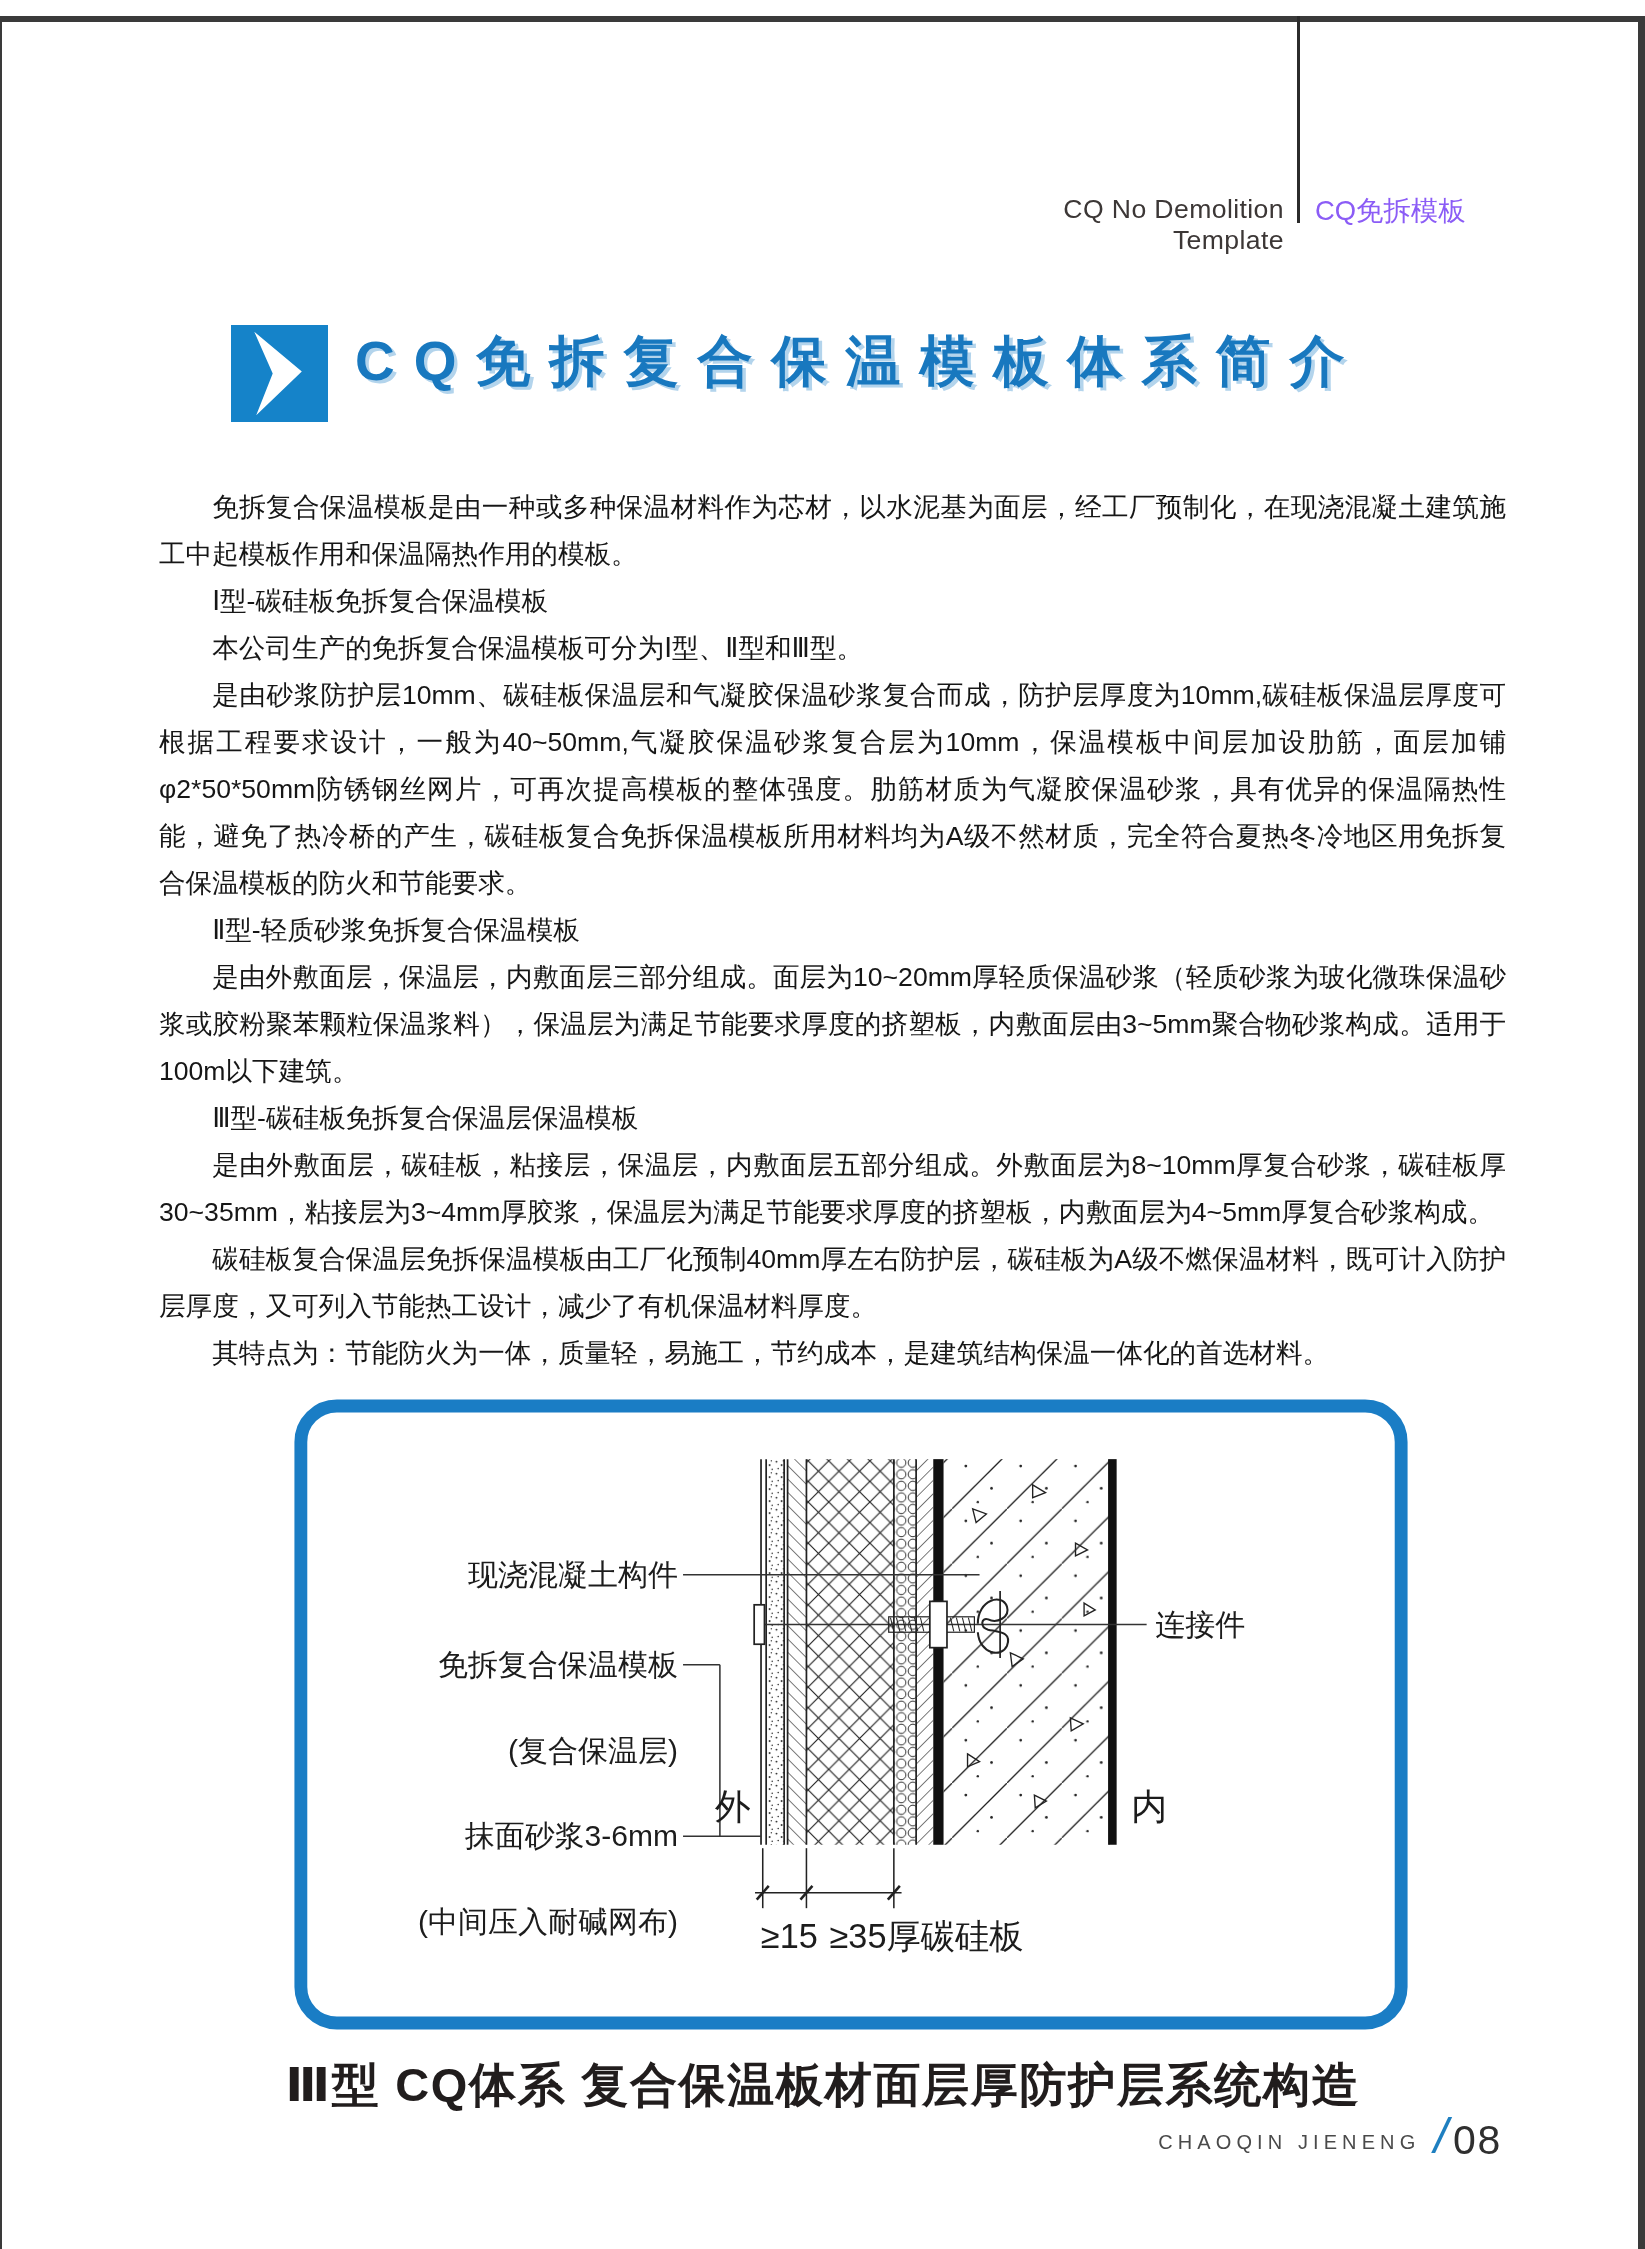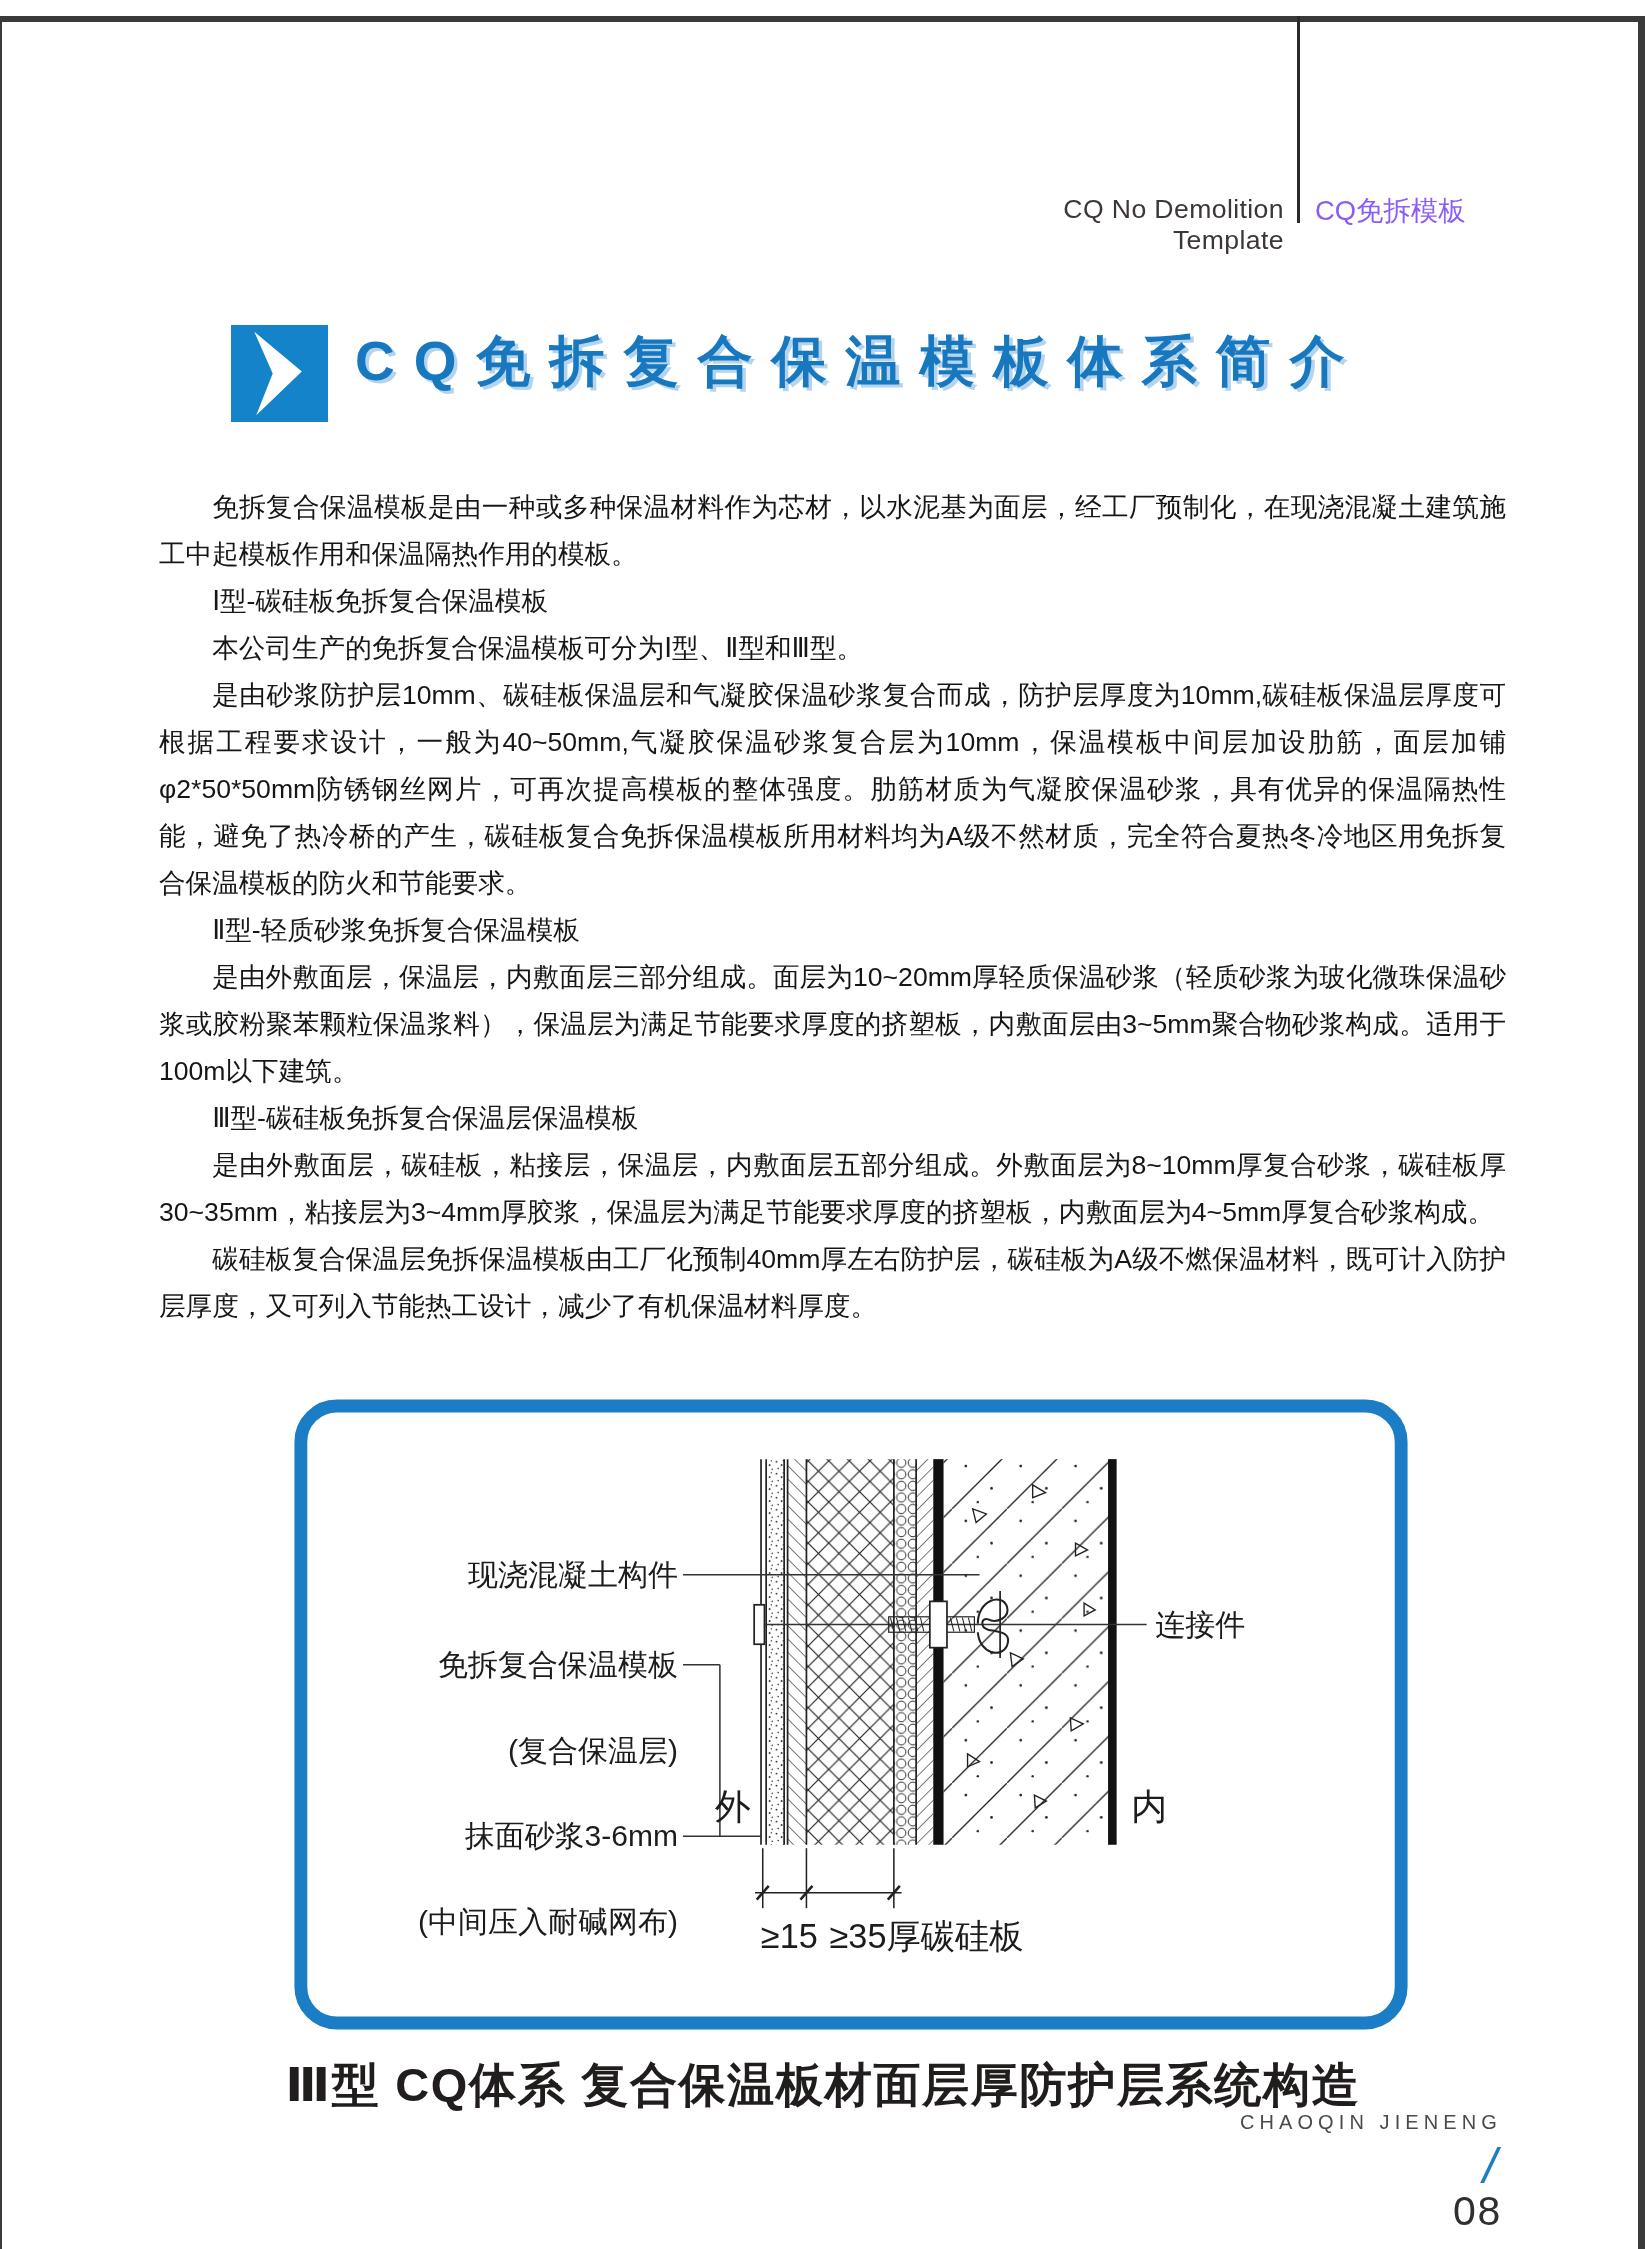--- a/index.html
+++ b/index.html
@@ -32,21 +32,21 @@
   .body-text p{margin:0;text-indent:2em;}
 
   
   .figure{position:absolute;left:294px;top:1383px;width:1114px;height:631px;text-align:center;}
   .figure svg{display:block;width:1114px;height:631px;}
 
   .caption{position:absolute;left:0;top:2038px;width:1646px;text-align:center;
            font-size:47px;font-weight:700;color:#211d1d;letter-spacing:1.7px;}
 
   
-  .footer{position:absolute;right:144px;top:2095px;display:flex;align-items:flex-end;flex-direction:column;}
+  .footer{position:absolute;right:144px;top:2095px;display:flex;align-items:flex-end;}
   .footer .brand{font-size:20px;color:#4a4a4a;letter-spacing:5.1px;font-weight:400;
                  padding-bottom:6.9px;}
   .footer .slash{font-size:50px;color:#1e7fc0;font-style:italic;font-weight:400;
                  margin:0 5.1px 0 13.7px;line-height:1;}
   .footer .pageno{font-size:41px;color:#2f2f2f;font-weight:400;letter-spacing:1.7px;line-height:1;}
 
   text{font-family:"Liberation Sans","DejaVu Sans",sans-serif;}
 </style>
 </head>
 <body>
@@ -72,20 +72,21 @@
   <div class="body-text">
     <p>免拆复合保温模板是由一种或多种保温材料作为芯材，以水泥基为面层，经工厂预制化，在现浇混凝土建筑施工中起模板作用和保温隔热作用的模板。</p>
     <p>Ⅰ型-碳硅板免拆复合保温模板</p>
     <p>本公司生产的免拆复合保温模板可分为Ⅰ型、Ⅱ型和Ⅲ型。</p>
     <p>是由砂浆防护层10mm、碳硅板保温层和气凝胶保温砂浆复合而成，防护层厚度为10mm,碳硅板保温层厚度可根据工程要求设计，一般为40~50mm,气凝胶保温砂浆复合层为10mm，保温模板中间层加设肋筋，面层加铺φ2*50*50mm防锈钢丝网片，可再次提高模板的整体强度。肋筋材质为气凝胶保温砂浆，具有优异的保温隔热性能，避免了热冷桥的产生，碳硅板复合免拆保温模板所用材料均为A级不然材质，完全符合夏热冬冷地区用免拆复合保温模板的防火和节能要求。</p>
     <p>Ⅱ型-轻质砂浆免拆复合保温模板</p>
     <p>是由外敷面层，保温层，内敷面层三部分组成。面层为10~20mm厚轻质保温砂浆（轻质砂浆为玻化微珠保温砂浆或胶粉聚苯颗粒保温浆料），保温层为满足节能要求厚度的挤塑板，内敷面层由3~5mm聚合物砂浆构成。适用于100m以下建筑。</p>
     <p>Ⅲ型-碳硅板免拆复合保温层保温模板</p>
     <p>是由外敷面层，碳硅板，粘接层，保温层，内敷面层五部分组成。外敷面层为8~10mm厚复合砂浆，碳硅板厚30~35mm，粘接层为3~4mm厚胶浆，保温层为满足节能要求厚度的挤塑板，内敷面层为4~5mm厚复合砂浆构成。</p>
     <p>碳硅板复合保温层免拆保温模板由工厂化预制40mm厚左右防护层，碳硅板为A级不燃保温材料，既可计入防护层厚度，又可列入节能热工设计，减少了有机保温材料厚度。</p>
+    <p>其特点为：节能防火为一体，质量轻，易施工，节约成本，是建筑结构保温一体化的首选材料。</p>
   </div>
 
   <div class="figure">
     <svg viewBox="0 0 1300 736">
       <defs>
         <pattern id="speckle" width="14" height="14" patternUnits="userSpaceOnUse">
           <circle cx="3" cy="3" r="1.1" fill="#222"></circle>
           <circle cx="9" cy="7" r="1.1" fill="#222"></circle>
           <circle cx="5" cy="11" r="0.9" fill="#222"></circle>
           <circle cx="12" cy="12" r="0.9" fill="#222"></circle>

